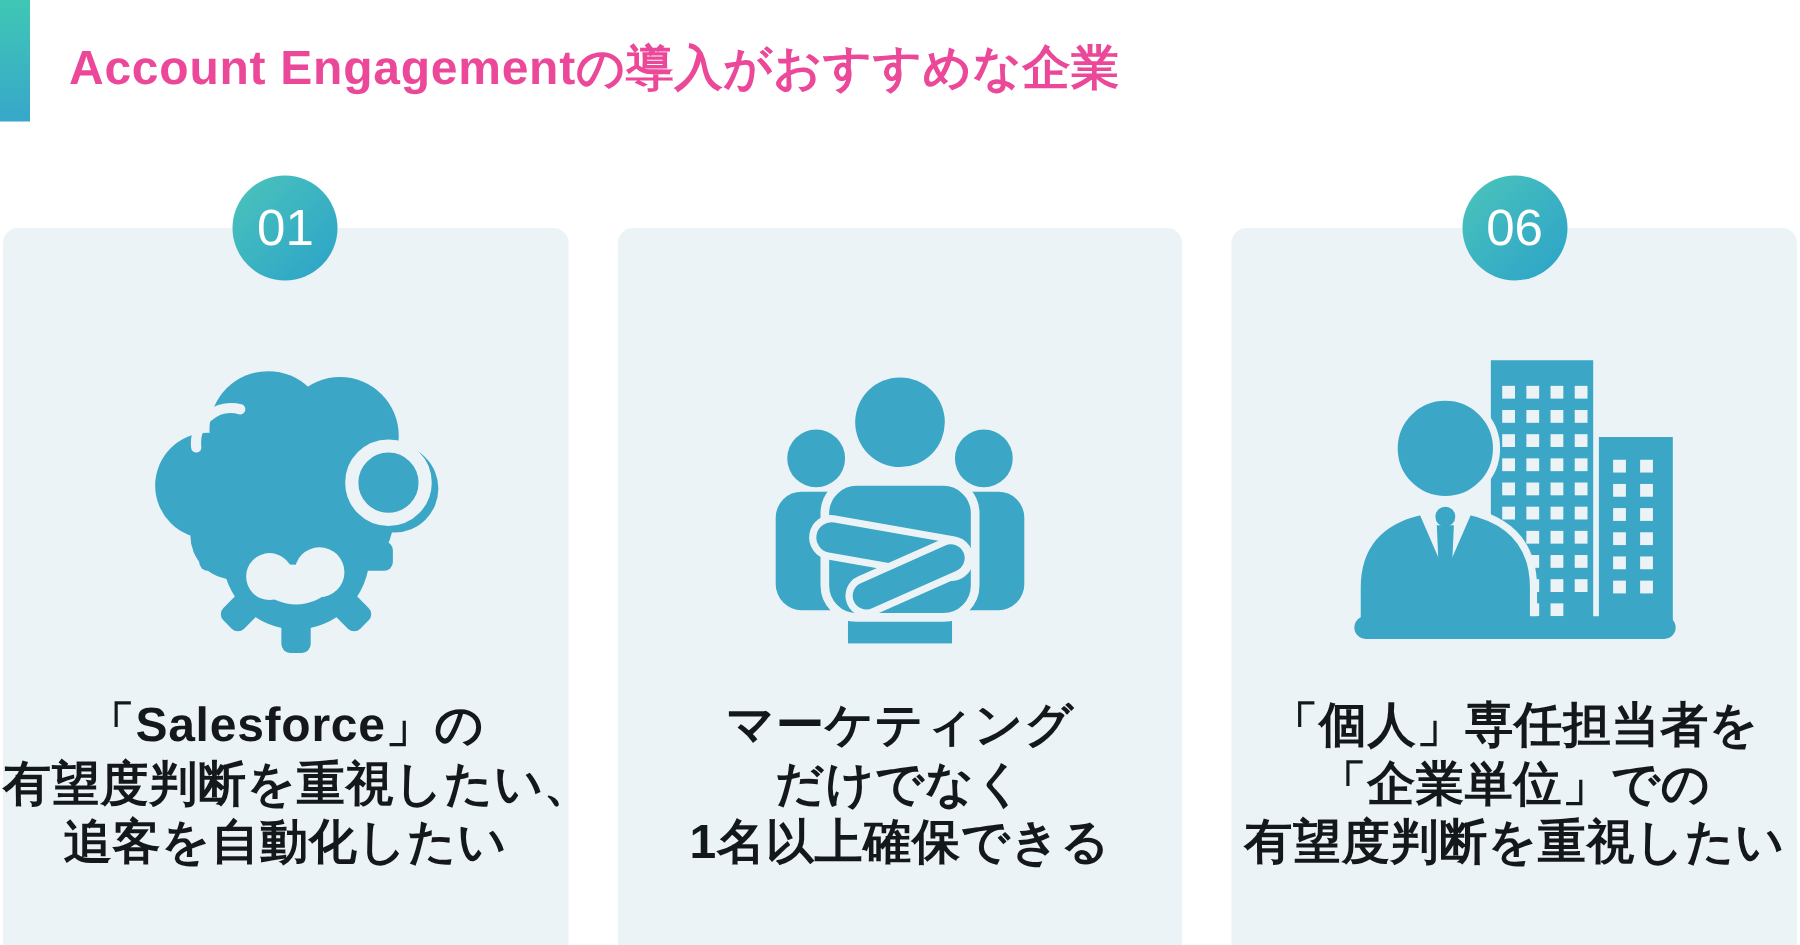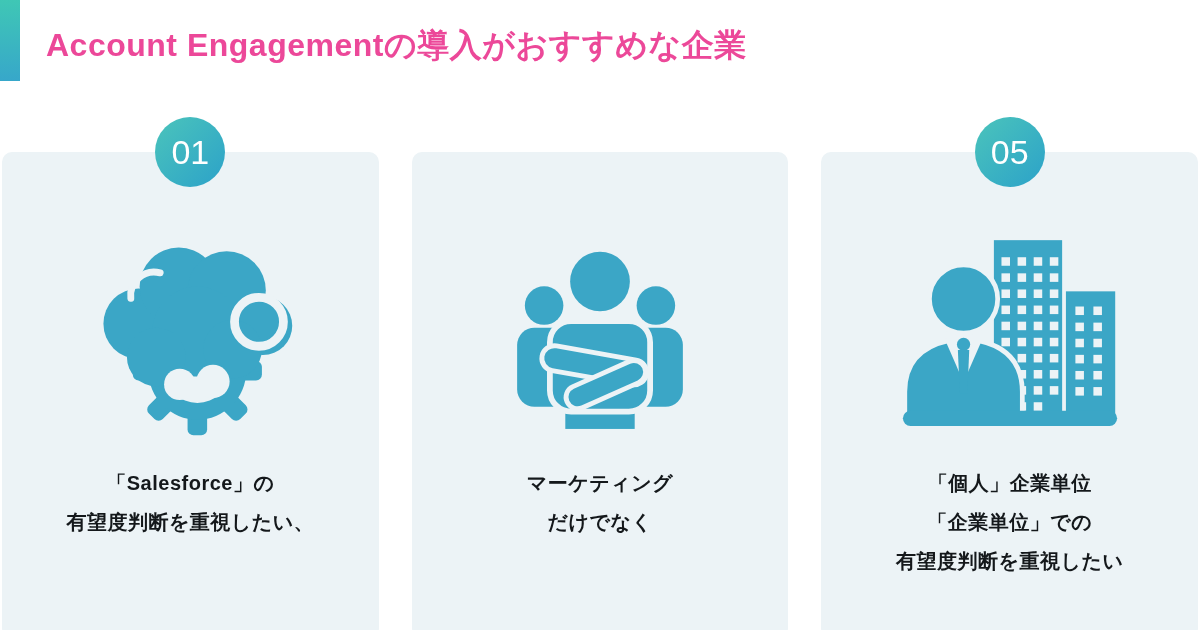--- a/index.html
+++ b/index.html
@@ -38,21 +38,21 @@
     color:#ffffff; font-size:34px; font-weight:400;
     display:flex; align-items:center; justify-content:center;
   }
   .icon-wrap {
     position:absolute; top:62px; left:0; right:0; height:240px;
     display:flex; align-items:center; justify-content:center;
   }
   .card-text {
     position:absolute; top:312px; left:0; right:0;
     text-align:center;
-    font-size:20px; font-weight:700; color:#14181B;
+    font-size:32px; font-weight:700; color:#14181B;
     line-height:39px; letter-spacing:0.5px;
   }
   .card-text span { display:block; white-space:nowrap; }
 </style>
 </head>
 <body>
 
 <div class="accent-bar"></div>
 <h1 class="page-title">Account Engagementの導入がおすすめな企業</h1>
 
@@ -91,20 +91,21 @@
         <circle cx="104" cy="166" r="16" fill="#ECF3F6"></circle>
         <circle cx="138" cy="163" r="17" fill="#ECF3F6"></circle>
 
         <path d="M54,78 A24,24 0 0 1 84,52" fill="none" stroke="#ECF3F6" stroke-width="7" stroke-linecap="round"></path>
         <circle cx="185" cy="102" r="25" fill="none" stroke="#ECF3F6" stroke-width="9"></circle>
       </svg>
     </div>
     <div class="card-text">
       <span>「Salesforce」の</span>
       <span>有望度判断を重視したい、</span>
+      <span>追客を自動化したい</span>
     </div>
   </div>
 
   <div class="card">
     <div class="icon-wrap">
       <svg width="212" height="195" viewBox="0 0 220 200" aria-hidden="true">
         <g fill="#3BA6C6">
 
           <circle cx="52" cy="70" r="20"></circle>
           <rect x="24" y="93" width="56" height="82" rx="18"></rect>
@@ -122,25 +123,26 @@
           <rect x="-55" y="-13" width="110" height="26" rx="13" fill="#3BA6C6" stroke="#ECF3F6" stroke-width="5"></rect>
         </g>
         <g transform="translate(116,152) rotate(-24)">
           <rect x="-44" y="-12" width="88" height="24" rx="12" fill="#3BA6C6" stroke="#ECF3F6" stroke-width="5"></rect>
         </g>
       </svg>
     </div>
     <div class="card-text">
       <span>マーケティング</span>
       <span>だけでなく</span>
+      <span>1名以上確保できる</span>
     </div>
   </div>
 
   <div class="card">
-    <div class="badge">05</div>
+    <div class="badge">06</div>
     <div class="icon-wrap">
       <svg width="218" height="200" viewBox="0 0 230 210" aria-hidden="true">
 
         <rect x="98" y="6" width="72" height="190" fill="#3BA6C6"></rect>
         <g fill="#ECF3F6">
           <rect x="106" y="24" width="9" height="9"></rect>
             <rect x="123" y="24" width="9" height="9"></rect>
             <rect x="140" y="24" width="9" height="9"></rect>
             <rect x="157" y="24" width="9" height="9"></rect>
           <rect x="106" y="41" width="9" height="9"></rect>
@@ -195,19 +197,19 @@
         <path d="M4,200 V166 Q4,122 50,112 H82 Q128,122 128,166 V200 Z" fill="#3BA6C6" stroke="#ECF3F6" stroke-width="5"></path>
         <circle cx="66" cy="68" r="36" fill="#3BA6C6" stroke="#ECF3F6" stroke-width="5"></circle>
         <path d="M46,110 L66,156 L86,110 Z" fill="#ECF3F6"></path>
         <circle cx="66" cy="116" r="7" fill="#3BA6C6"></circle>
         <path d="M60,122 H72 L70,168 L62,168 Z" fill="#3BA6C6"></path>
 
         <rect x="2" y="186" width="226" height="16" rx="8" fill="#3BA6C6"></rect>
       </svg>
     </div>
     <div class="card-text">
-      <span>「個人」企業単位</span>
+      <span>「個人」専任担当者を</span>
       <span>「企業単位」での</span>
       <span>有望度判断を重視したい</span>
     </div>
   </div>
 
 </div>
 
 </body></html>

